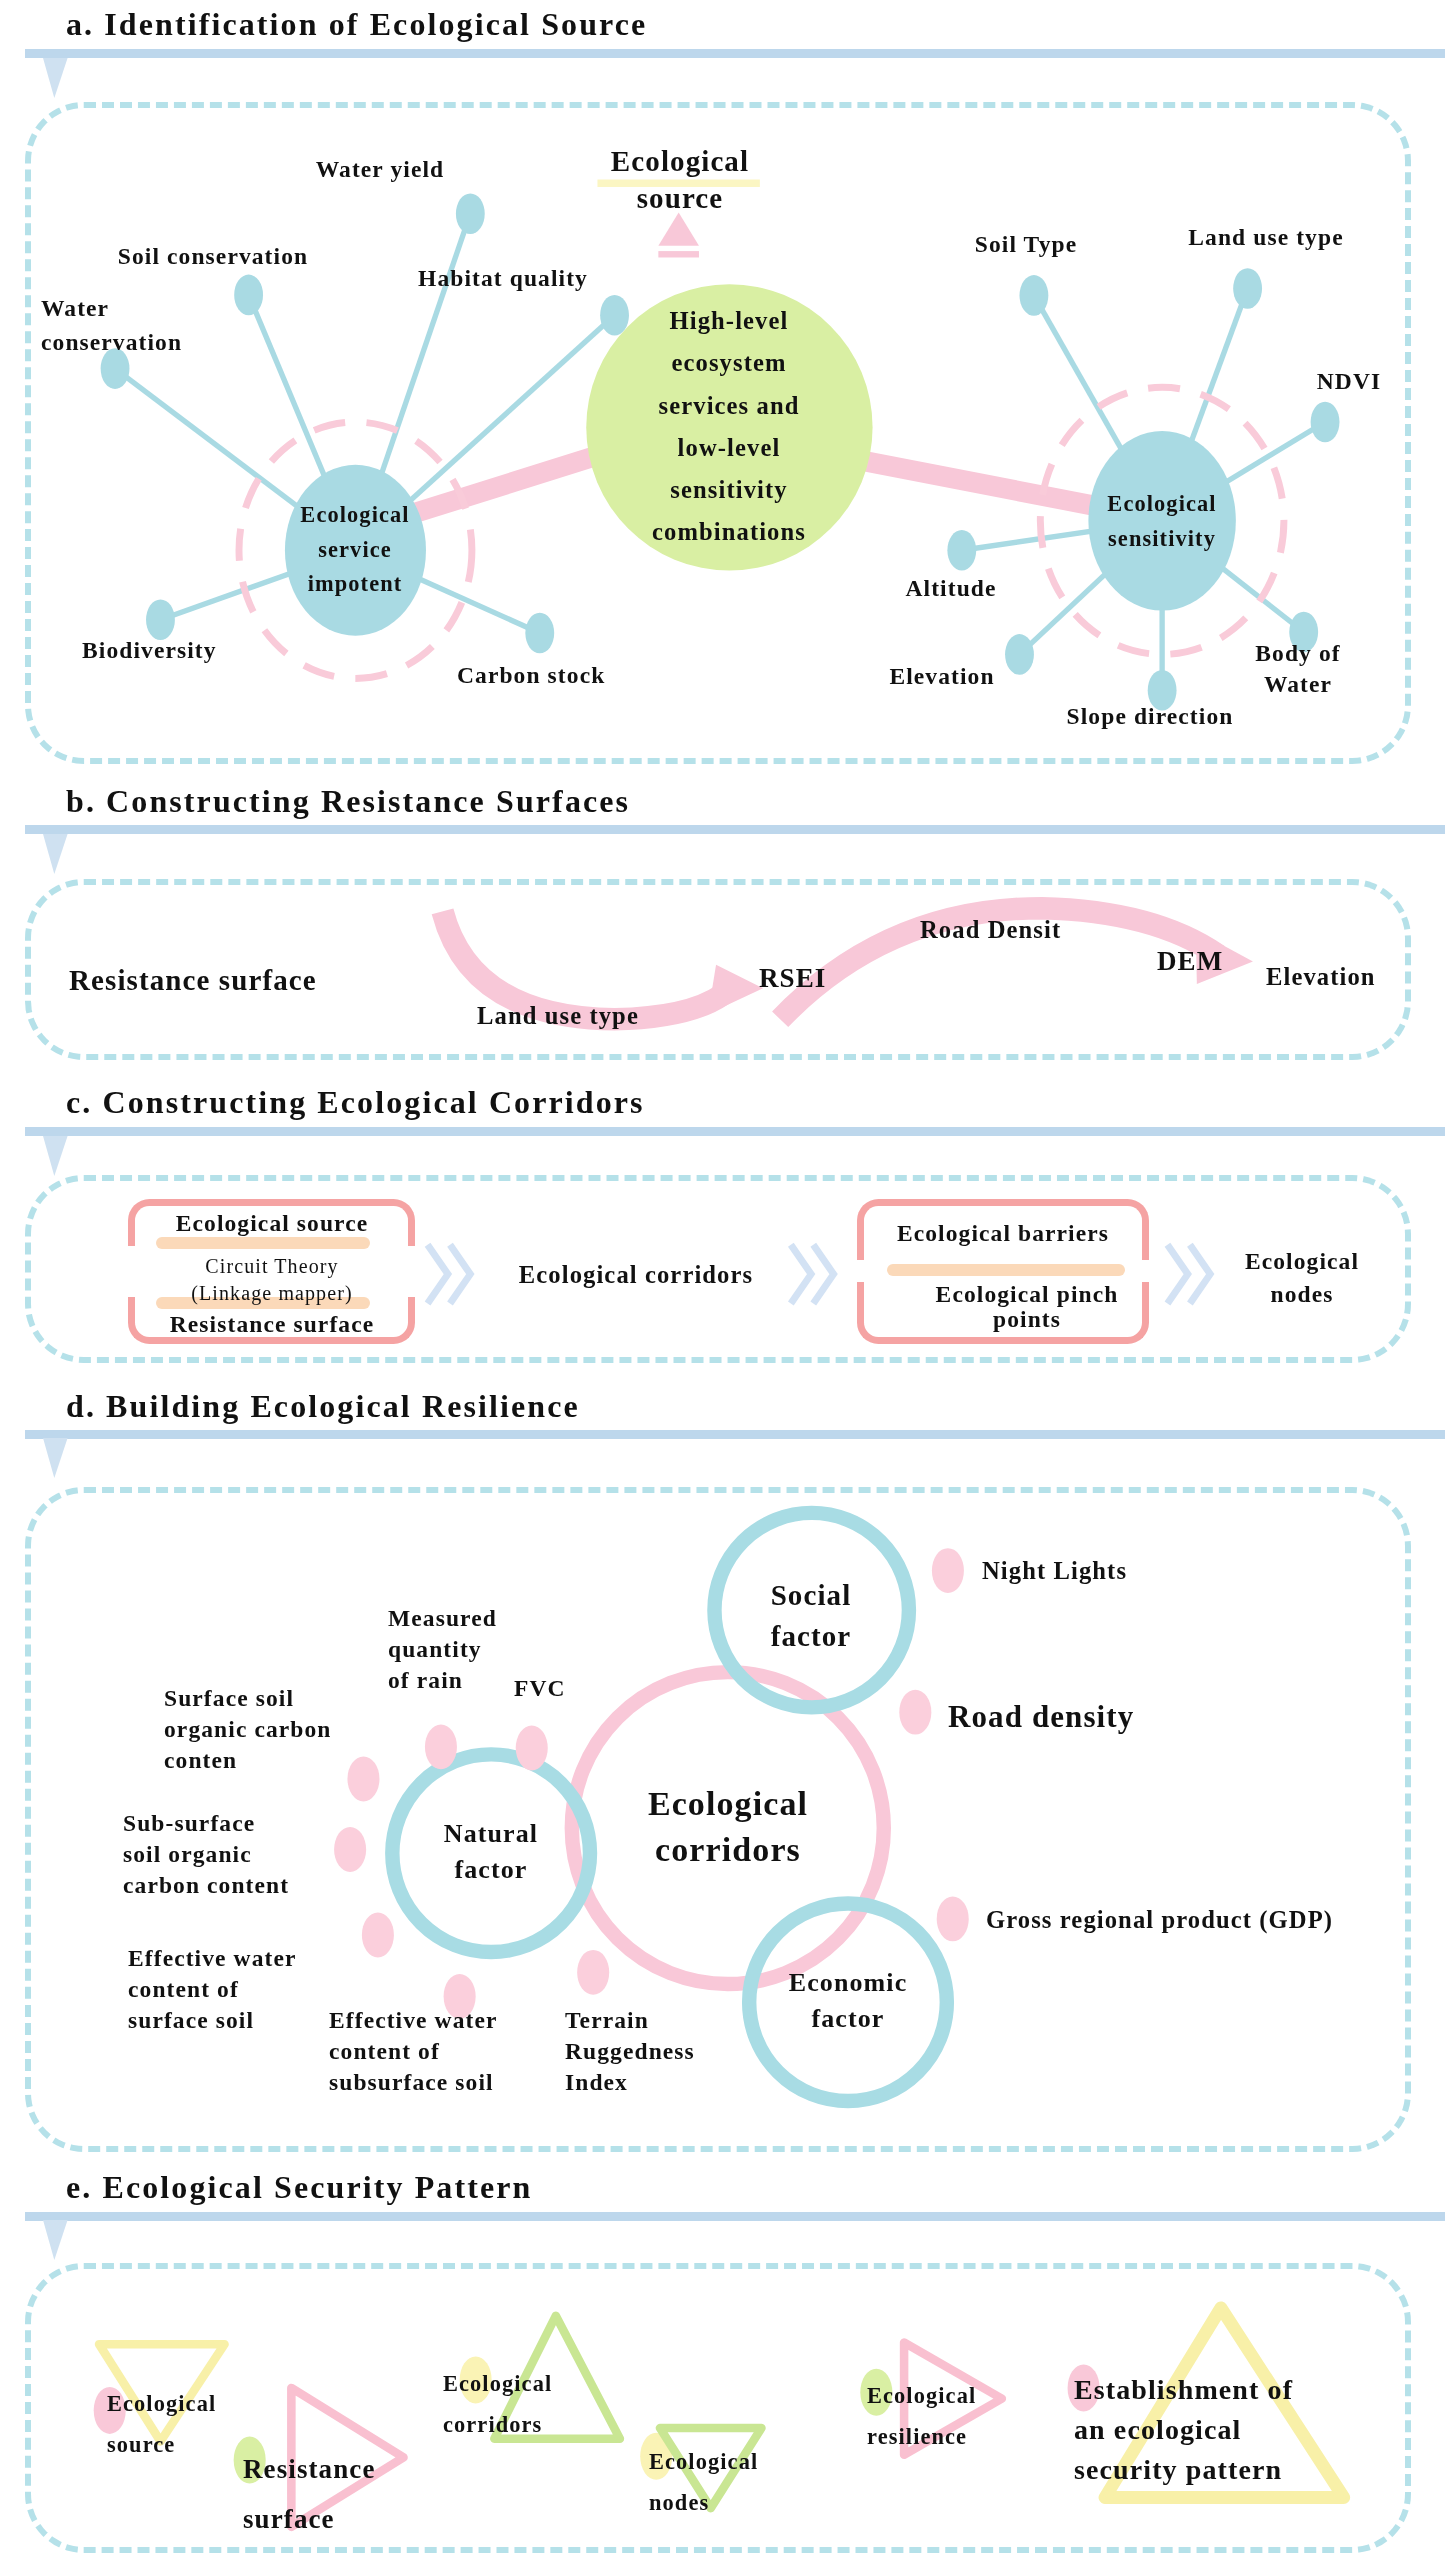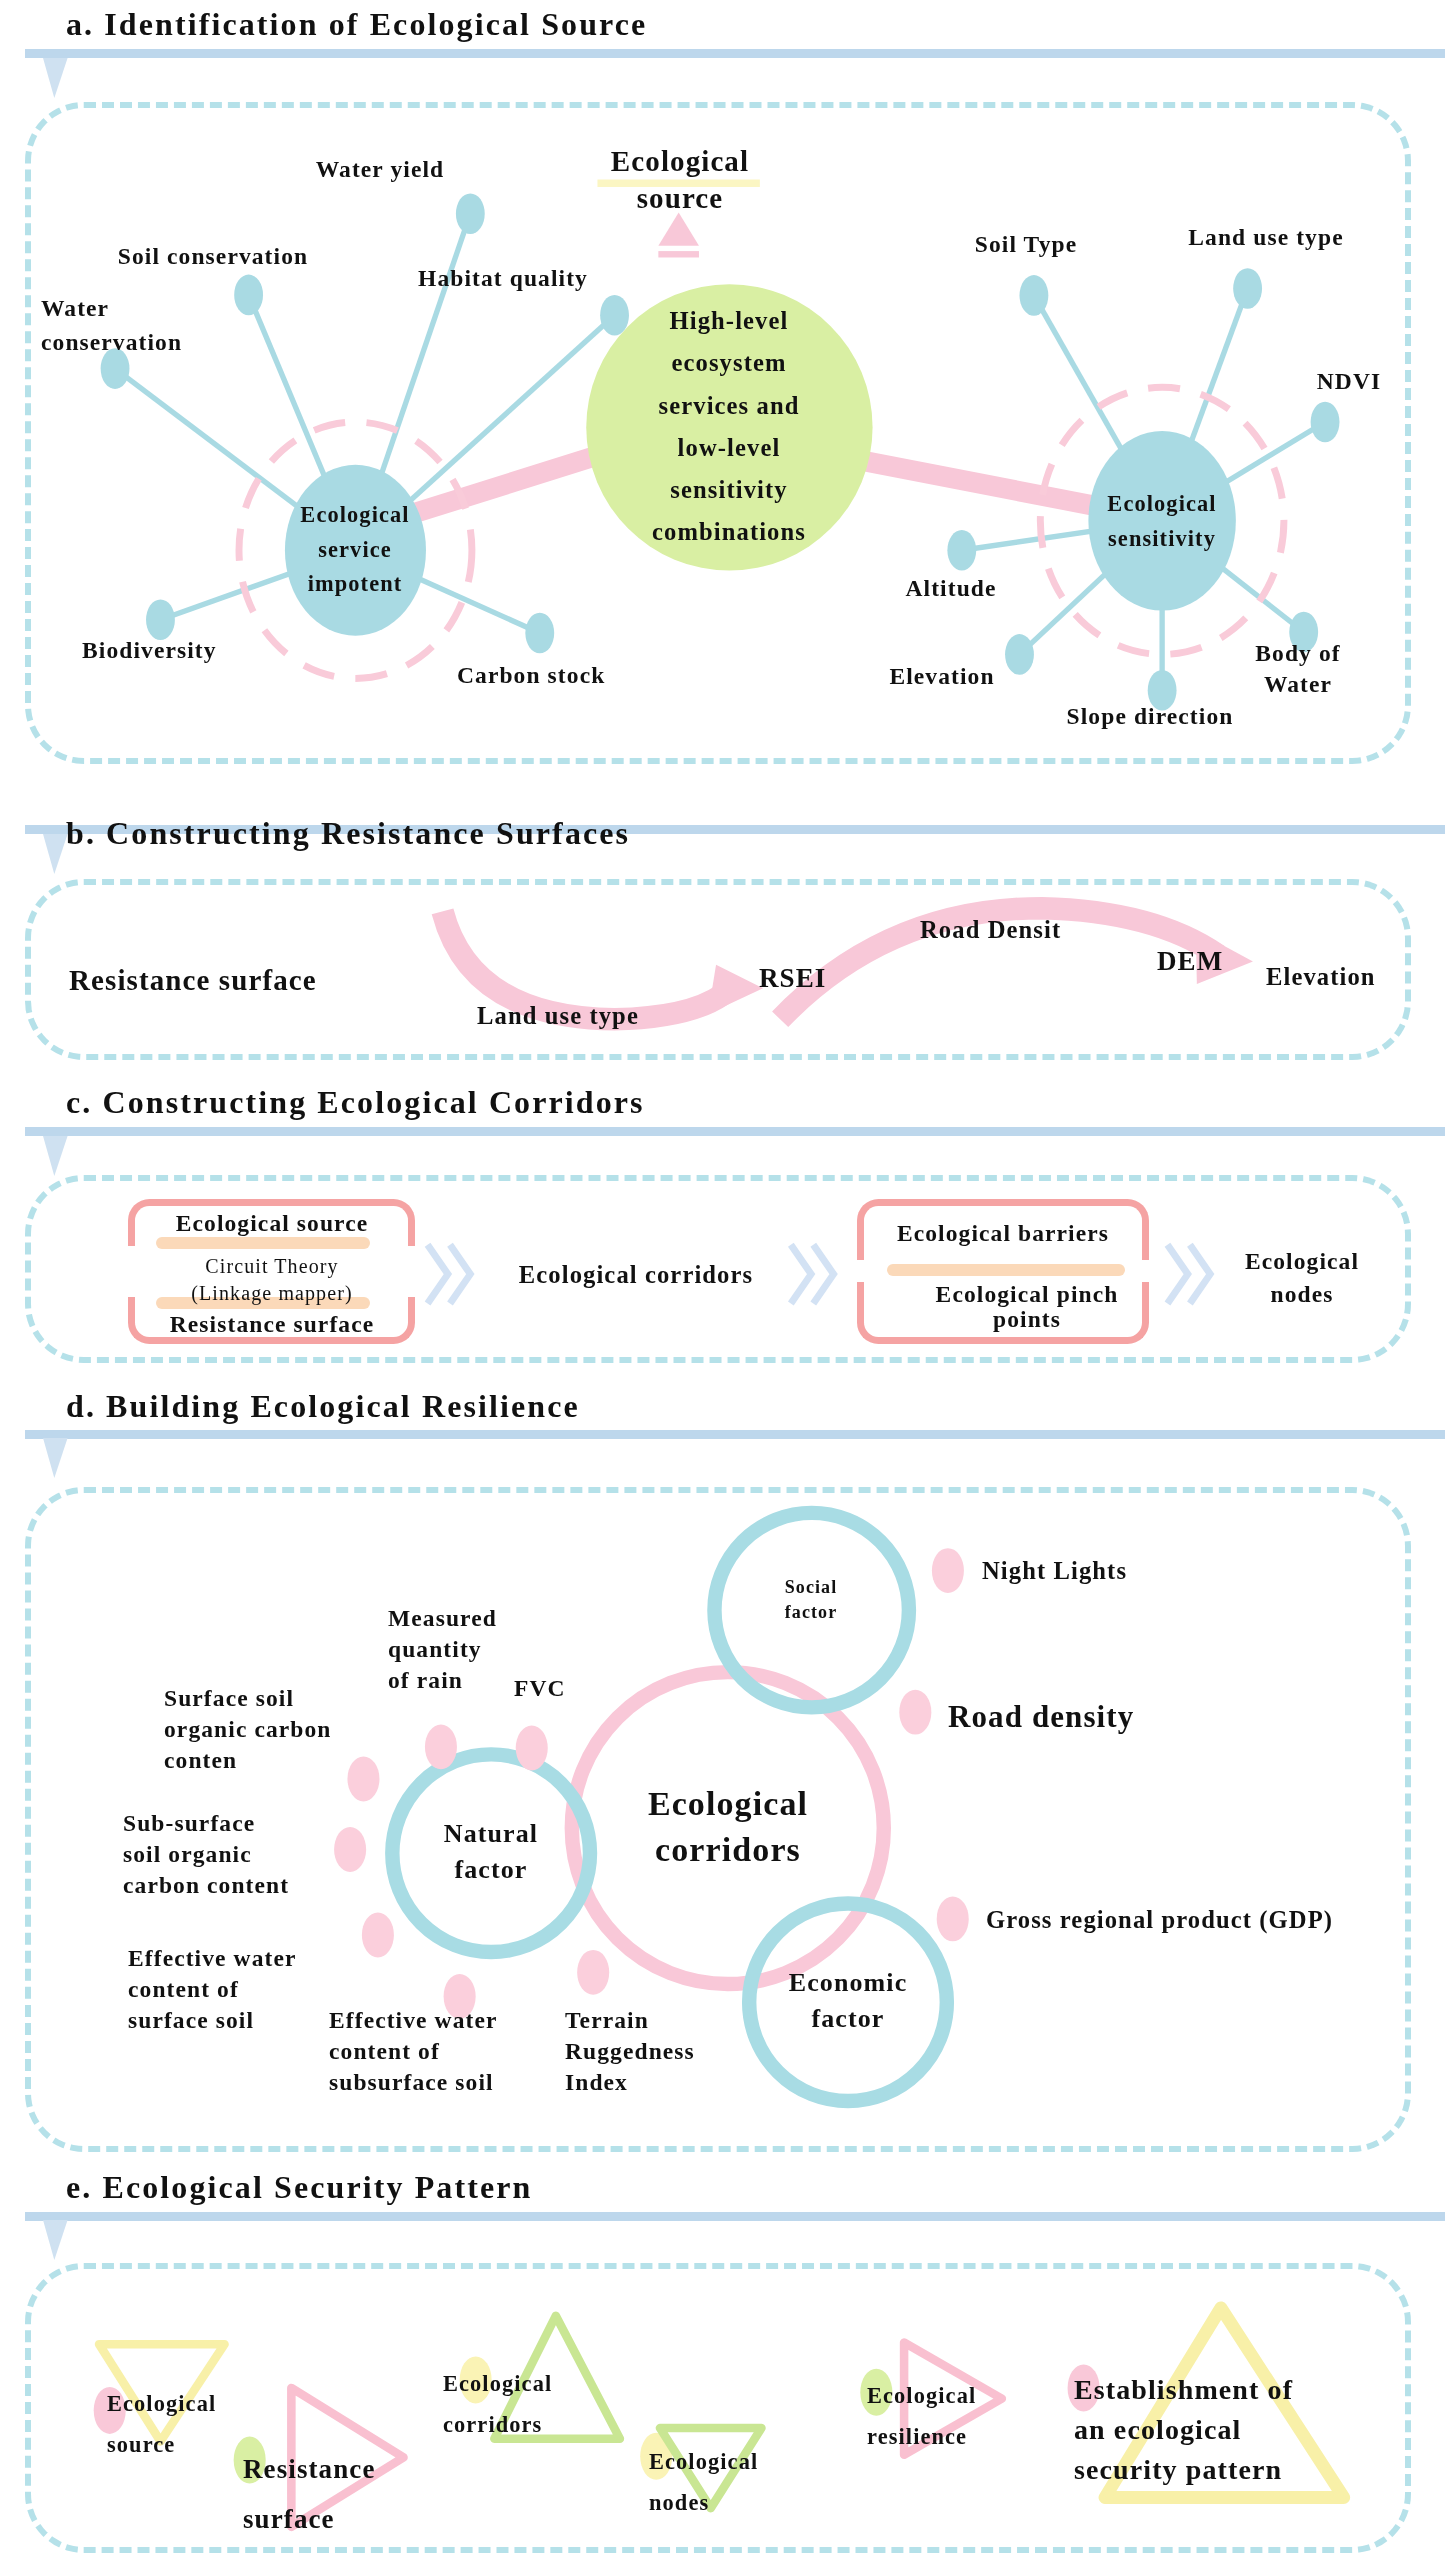--- a/index.html
+++ b/index.html
@@ -144,21 +144,21 @@
   <div style="position:absolute;z-index:2;left:128px;top:1199px;width:287px;height:47px;box-sizing:border-box;border:7.5px solid #f5a3a3;border-bottom:none;border-radius:21.4px 21.4px 0 0;"></div>
   <div style="position:absolute;z-index:2;left:128px;top:1297px;width:287px;height:47px;box-sizing:border-box;border:7.5px solid #f5a3a3;border-top:none;border-radius:0 0 21.4px 21.4px;"></div>
   <div style="position:absolute;z-index:2;left:156px;top:1237px;width:214px;height:11.8px;border-radius:5.9px;background:#fbd9b9;"></div>
   <div style="position:absolute;z-index:2;left:156px;top:1297px;width:214px;height:11.8px;border-radius:5.9px;background:#fbd9b9;"></div>
 
   <div style="position:absolute;z-index:2;left:857px;top:1199px;width:292px;height:61px;box-sizing:border-box;border:7.5px solid #f5a3a3;border-bottom:none;border-radius:21.4px 21.4px 0 0;"></div>
   <div style="position:absolute;z-index:2;left:857px;top:1282px;width:292px;height:62px;box-sizing:border-box;border:7.5px solid #f5a3a3;border-top:none;border-radius:0 0 21.4px 21.4px;"></div>
   <div style="position:absolute;z-index:2;left:887px;top:1264px;width:238px;height:11.8px;border-radius:5.9px;background:#fbd9b9;"></div>
 
   <div class="sec-title" style="top:6.4px">a. Identification of Ecological Source</div>
-  <div class="sec-title" style="top:815px">b. Constructing Resistance Surfaces</div>
+  <div class="sec-title" style="top:783px">b. Constructing Resistance Surfaces</div>
   <div class="sec-title" style="top:1084px">c. Constructing Ecological Corridors</div>
   <div class="sec-title" style="top:1388px">d. Building Ecological Resilience</div>
   <div class="sec-title" style="top:2169px">e. Ecological Security Pattern</div>
 
   <div class="lbl c" style="left:680px;top:143px;font-size:29px;line-height:1.28;">Ecological
 source</div>
   <div class="lbl c" style="left:729px;top:300px;font-size:24.6px;line-height:1.72;">High-level
 ecosystem
 services and
 low-level
@@ -197,21 +197,21 @@
   <div class="lbl c light" style="left:272px;top:1253px;font-size:20px;line-height:1.35;">Circuit Theory
 (Linkage mapper)</div>
   <div class="lbl c" style="left:272px;top:1309px;">Resistance surface</div>
   <div class="lbl c" style="left:636px;top:1259px;font-size:24.6px;">Ecological corridors</div>
   <div class="lbl c" style="left:1003px;top:1218px;">Ecological barriers</div>
   <div class="lbl c" style="left:1003px;top:1282px;line-height:1.05;margin-left:24px;">Ecological pinch
 points</div>
   <div class="lbl c" style="left:1302px;top:1245px;line-height:1.42;">Ecological
 nodes</div>
 
-  <div class="lbl c" style="left:811px;top:1575px;font-size:18px;line-height:1.4;">Social
+  <div class="lbl c" style="left:811px;top:1575px;font-size:29px;line-height:1.4;">Social
 factor</div>
   <div class="lbl c" style="left:491px;top:1816px;font-size:26px;line-height:1.4;">Natural
 factor</div>
   <div class="lbl c" style="left:848px;top:1965px;font-size:26px;line-height:1.4;">Economic
 factor</div>
   <div class="lbl c" style="left:728px;top:1781px;font-size:34px;line-height:1.34;">Ecological
 corridors</div>
 
   <div class="lbl" style="left:982px;top:1555px;font-size:24.6px;">Night Lights</div>
   <div class="lbl" style="left:948px;top:1697px;font-size:31px;">Road density</div>

